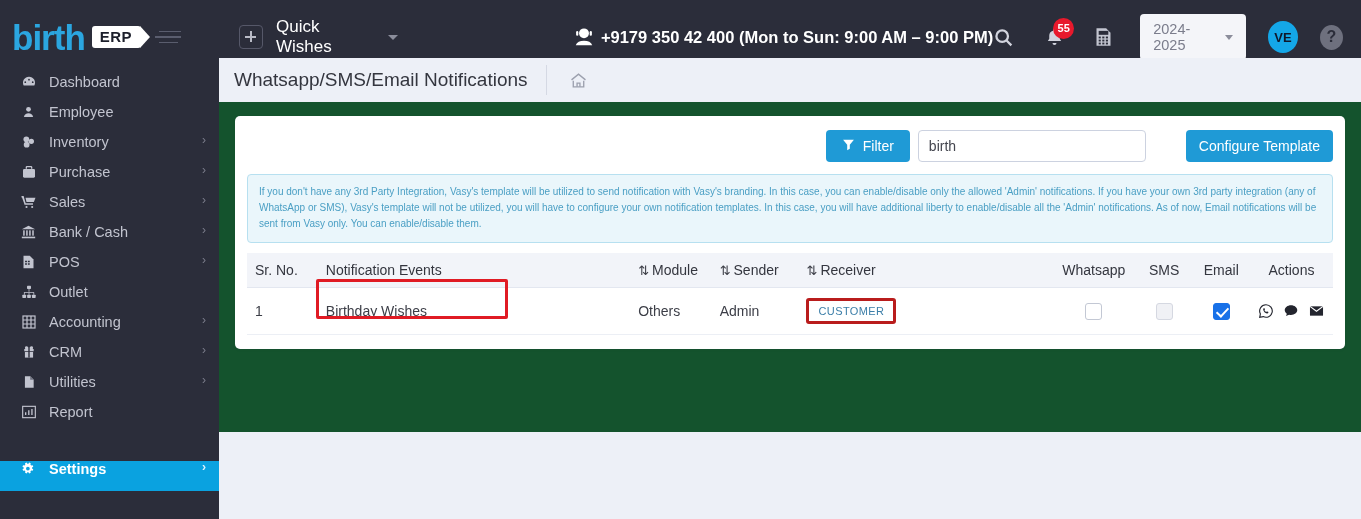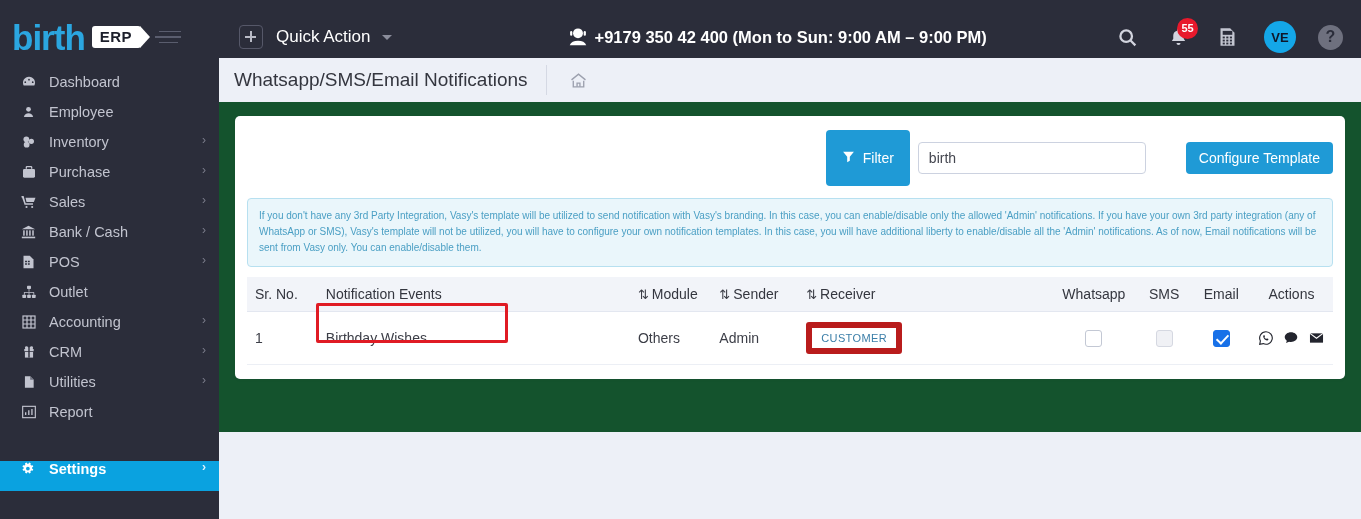--- a/index.html
+++ b/index.html
@@ -139,21 +139,21 @@
   .head-sep { width: 1px; height: 30px; background: #d5d9e4; margin: 0 22px 0 18px; }
   .home-ico { color: #9ca0ae; display: flex; cursor: pointer; }
 
   .card {
     margin: 14px 16px 0 16px; background: #fff; border-radius: 5px;
     padding: 14px 12px 14px 12px; box-shadow: 0 1px 3px rgba(40,45,70,0.07);
   }
   .toolbar { display: flex; justify-content: flex-end; align-items: center; gap: 8px; }
   .btn-filter {
     background: #1f9ad6; color: #fff; font-size: 14px; border: none;
-    border-radius: 4px; padding: 20px 16px; display: flex; align-items: center;
+    border-radius: 4px; padding: 8px 16px; display: flex; align-items: center;
     gap: 8px; cursor: pointer; font-family: inherit;
   }
   .search-input {
     width: 228px; height: 32px; border: 1px solid #ccd2e0; border-radius: 4px;
     padding: 0 10px; font-size: 14px; color: #44464f;
     font-family: inherit; outline: none; background: #fff;
   }
   .search-input::placeholder { color: #a9adba; }
   .btn-config {
     background: #1f9ad6; color: #fff; font-size: 14px; border: none;
@@ -183,21 +183,21 @@
     padding: 10px 8px; font-size: 14px; color: #3c3e47;
     border-bottom: 1px solid #eceff5; background: #fff;
   }
   .tbl tbody td.ctr { text-align: center; }
   .hl-cell { position: relative; }
   .hl-box {
     position: absolute; left: -2px; top: -9px; width: 192px; height: 40px;
     border: 3px solid #e01b24; border-radius: 2px; pointer-events: none;
   }
   .badge-customer {
-    display: inline-block; border: 6px solid #b91c1c; color: #3b7ea8;
+    display: inline-block; border: 3px solid #b91c1c; color: #3b7ea8;
     font-size: 11px; letter-spacing: 0.4px; padding: 4px 9px; border-radius: 3px;
     background: #fff;
   }
   .cbox {
     width: 17px; height: 17px; border: 1px solid #c3c8d4; border-radius: 3px;
     background: #fff; display: inline-block; vertical-align: middle; cursor: pointer;
   }
   .cbox.disabled { background: #f0f1f5; border-color: #d5d8e1; }
   .cbox.checked {
     background: #1871e8; border-color: #1871e8; position: relative;
@@ -220,21 +220,21 @@
       <span class="logo-vasy">birth</span>
       <span class="logo-erp">ERP</span>
       <span class="hamburger">
           <i></i>
           <i></i>
           <i></i>
         </span>
     </div>
 
     <div class="quick-box"></div>
-    <span class="quick-label">Quick Action</span>
+    <span class="quick-label">Quick Wishes</span>
     <span class="caret-down"></span>
 
     <div class="support">
       <span class="support-icon">
         <svg width="22" height="22" viewBox="0 0 24 24" fill="#fff">
           <circle cx="12" cy="8" r="5.4"></circle>
           <rect x="3.4" y="5.5" width="2.4" height="5.2" rx="1.2"></rect>
           <rect x="18.2" y="5.5" width="2.4" height="5.2" rx="1.2"></rect>
           <path d="M3 21c1.1-3.2 4.6-4.8 9-4.8s7.9 1.6 9 4.8z"></path>
         </svg>
@@ -266,20 +266,24 @@
               <rect x="14.7" y="11.5" width="2.4" height="2.1"></rect>
             <rect x="6.5" y="15" width="2.4" height="2.1"></rect>
               <rect x="10.6" y="15" width="2.4" height="2.1"></rect>
               <rect x="14.7" y="15" width="2.4" height="2.1"></rect>
             <rect x="6.5" y="18.4" width="2.4" height="2.1"></rect>
               <rect x="10.6" y="18.4" width="2.4" height="2.1"></rect>
               <rect x="14.7" y="18.4" width="2.4" height="2.1"></rect>
           </g>
         </svg>
       </span>
+      <div class="year-select">
+        <span>2024-2025</span>
+        <span class="caret"></span>
+      </div>
       <div class="avatar">VE</div>
       <div class="help-ico">?</div>
     </div>
   </div>
 
   <div class="sidebar">
 
     <div class="nav-item">
       <span class="nico">
         <svg width="16" height="16" viewBox="0 0 24 24" fill="currentColor">

